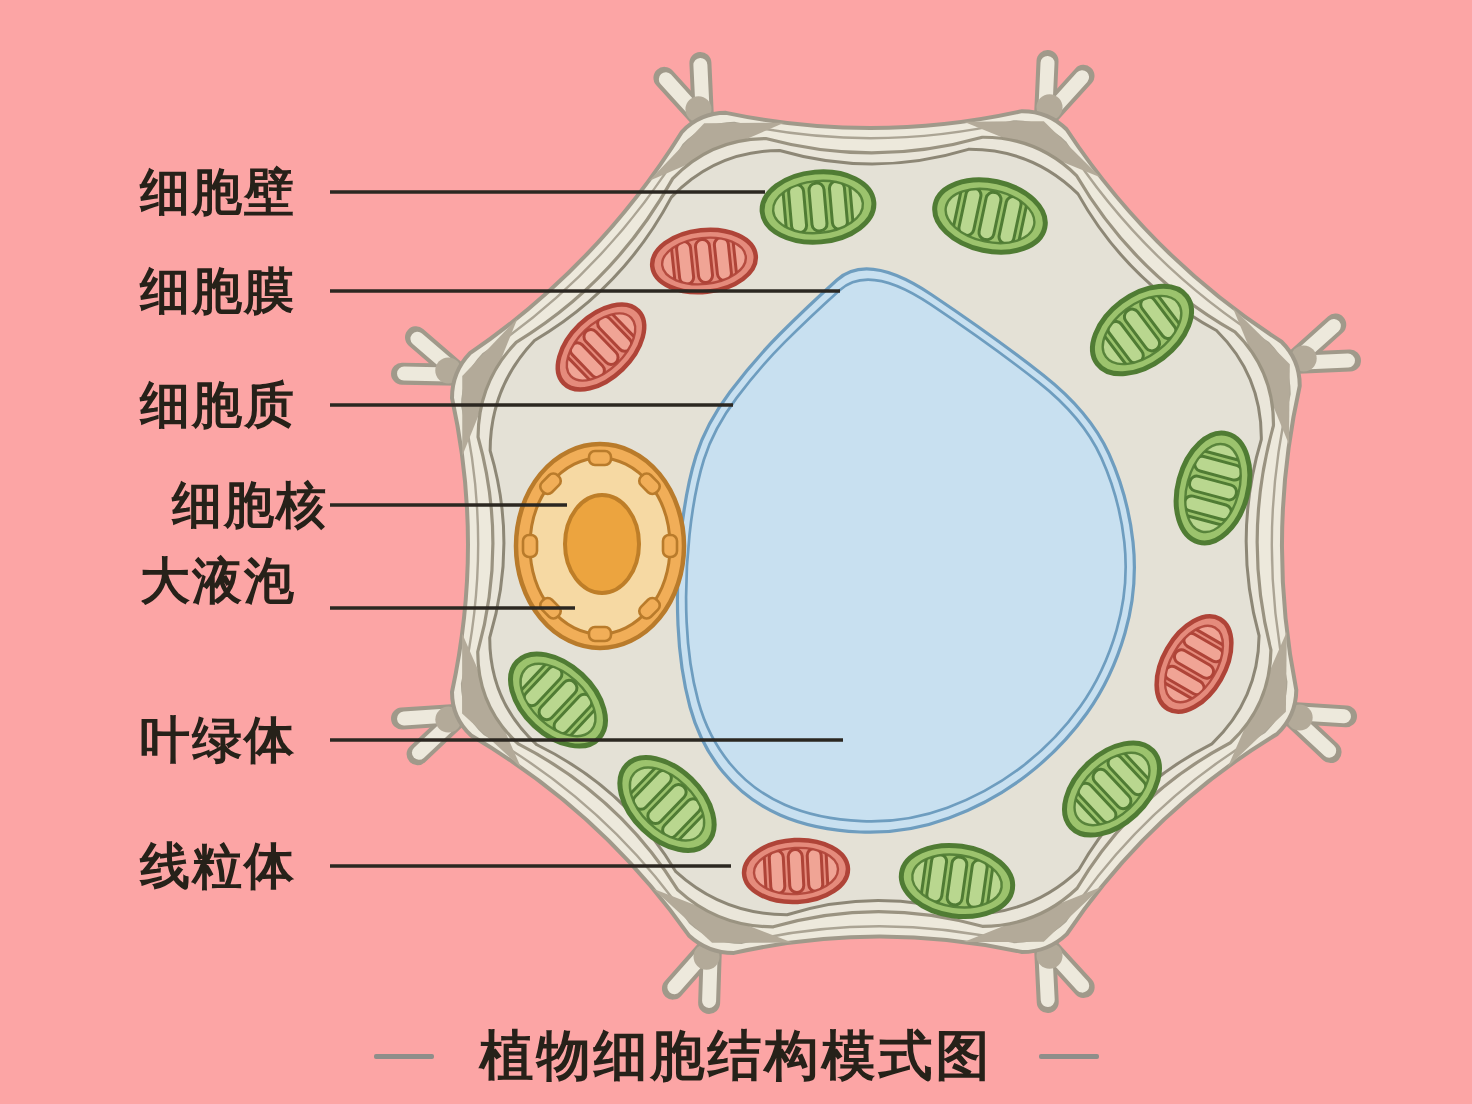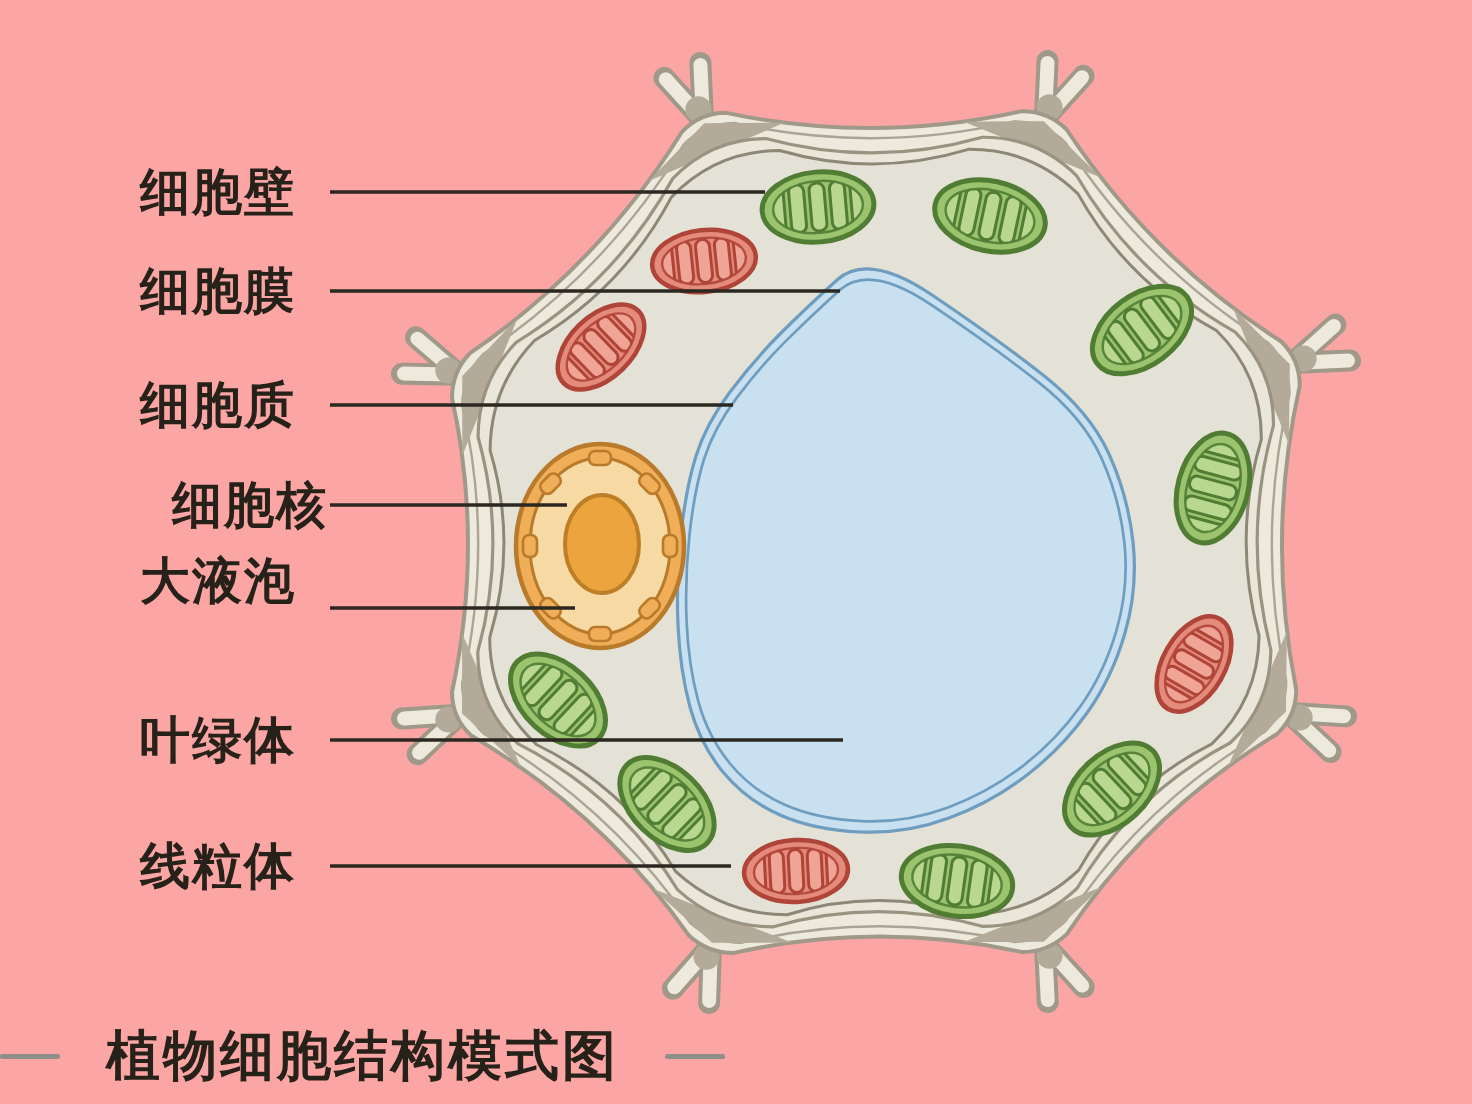--- a/index.html
+++ b/index.html
@@ -2,21 +2,21 @@
 <html><head>
 <meta charset="utf-8">
 <style>
   html,body{margin:0;padding:0;background:#f8f7f1;}
   #stage{position:relative;width:1472px;height:1104px;overflow:hidden;
          background:#f8f7f1;font-family:"Liberation Sans","DejaVu Sans",sans-serif;}
   #art{position:absolute;left:0;top:0;}
   .lbl{position:absolute;left:140px;width:220px;height:62px;line-height:62px;
        font-size:50px;font-weight:700;color:#262119;letter-spacing:2px;white-space:nowrap;}
   #title-row{position:absolute;left:0;top:1020px;width:100%;height:72px;
-             display:flex;align-items:center;gap:46px;}
+             display:flex;align-items:center;justify-content:center;gap:46px;}
   #title-text{font-size:54px;font-weight:700;color:#262119;letter-spacing:3px;white-space:nowrap;}
   .title-dash{width:60px;height:5px;background:#8e8e8a;border-radius:2px;}
 </style>
 </head>
 <body>
 
 <div id="stage" style="background: #fca5a5;">
   <svg id="art" width="1472" height="1104" viewBox="0 0 1472 1104">
       <g>
         <line x1="703.0557118269392" y1="120.39341769621493" x2="664.4148160252348" y2="77.87600988665848" stroke="#a0998a" stroke-width="22" stroke-linecap="round"></line>

